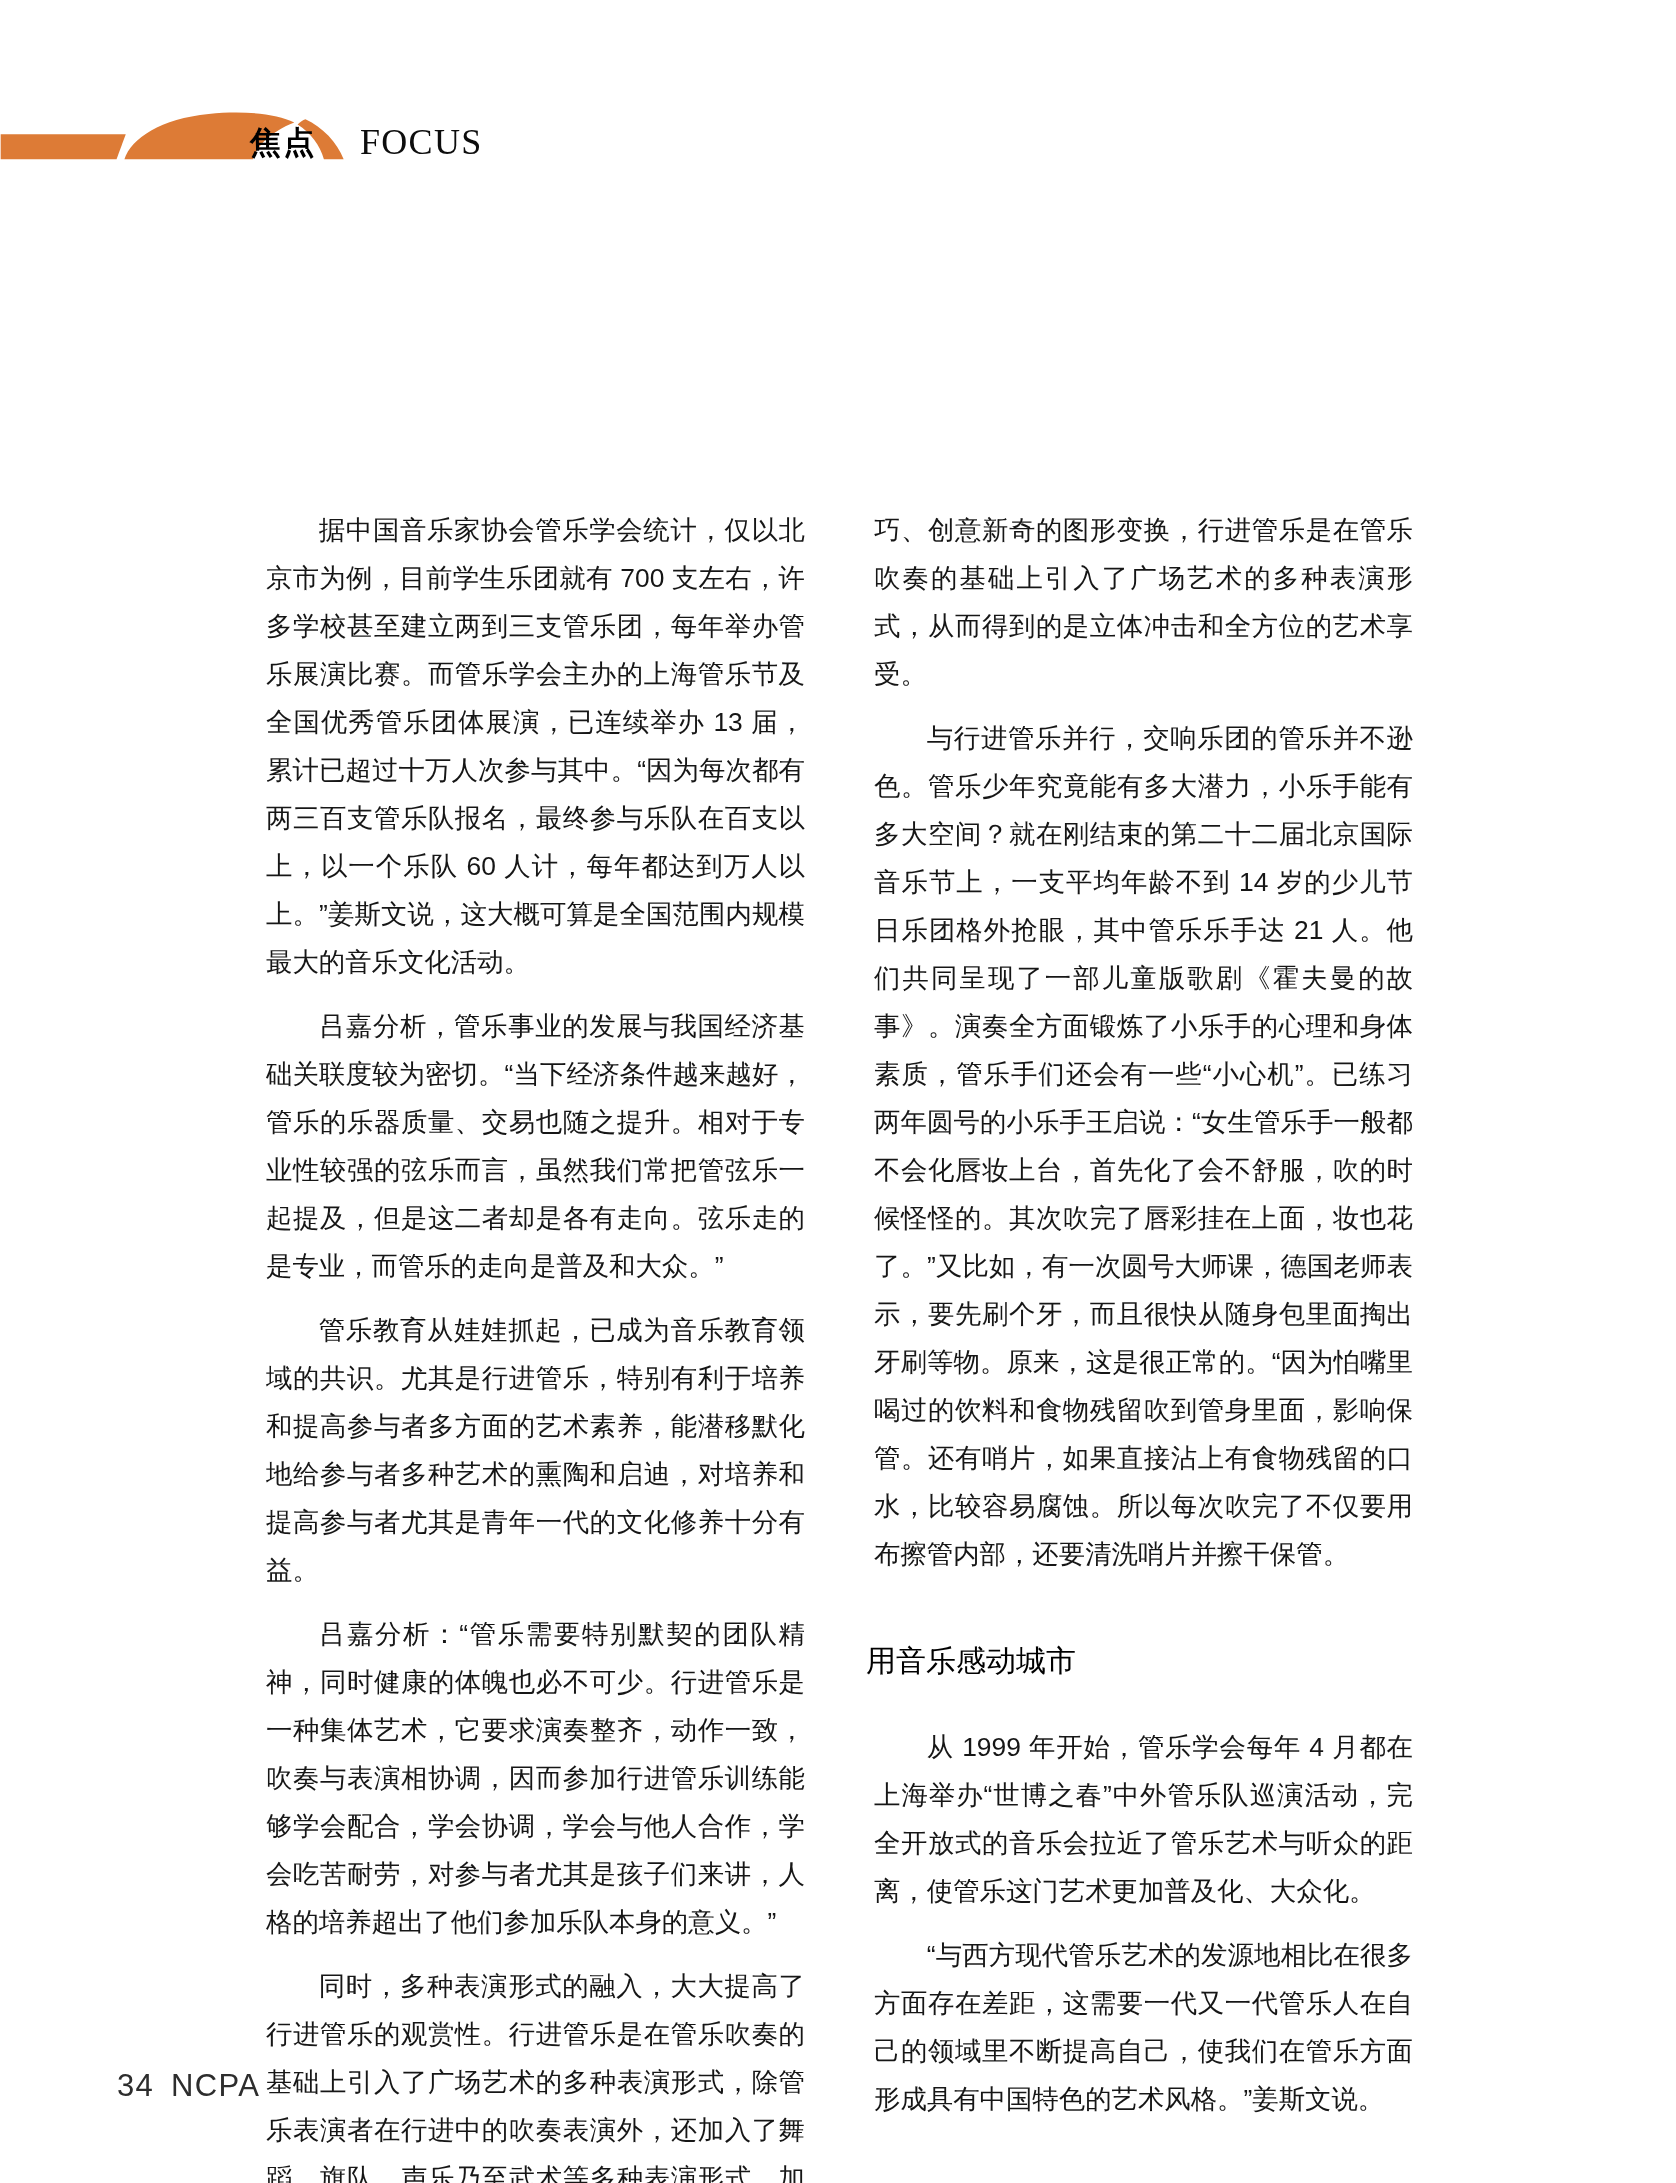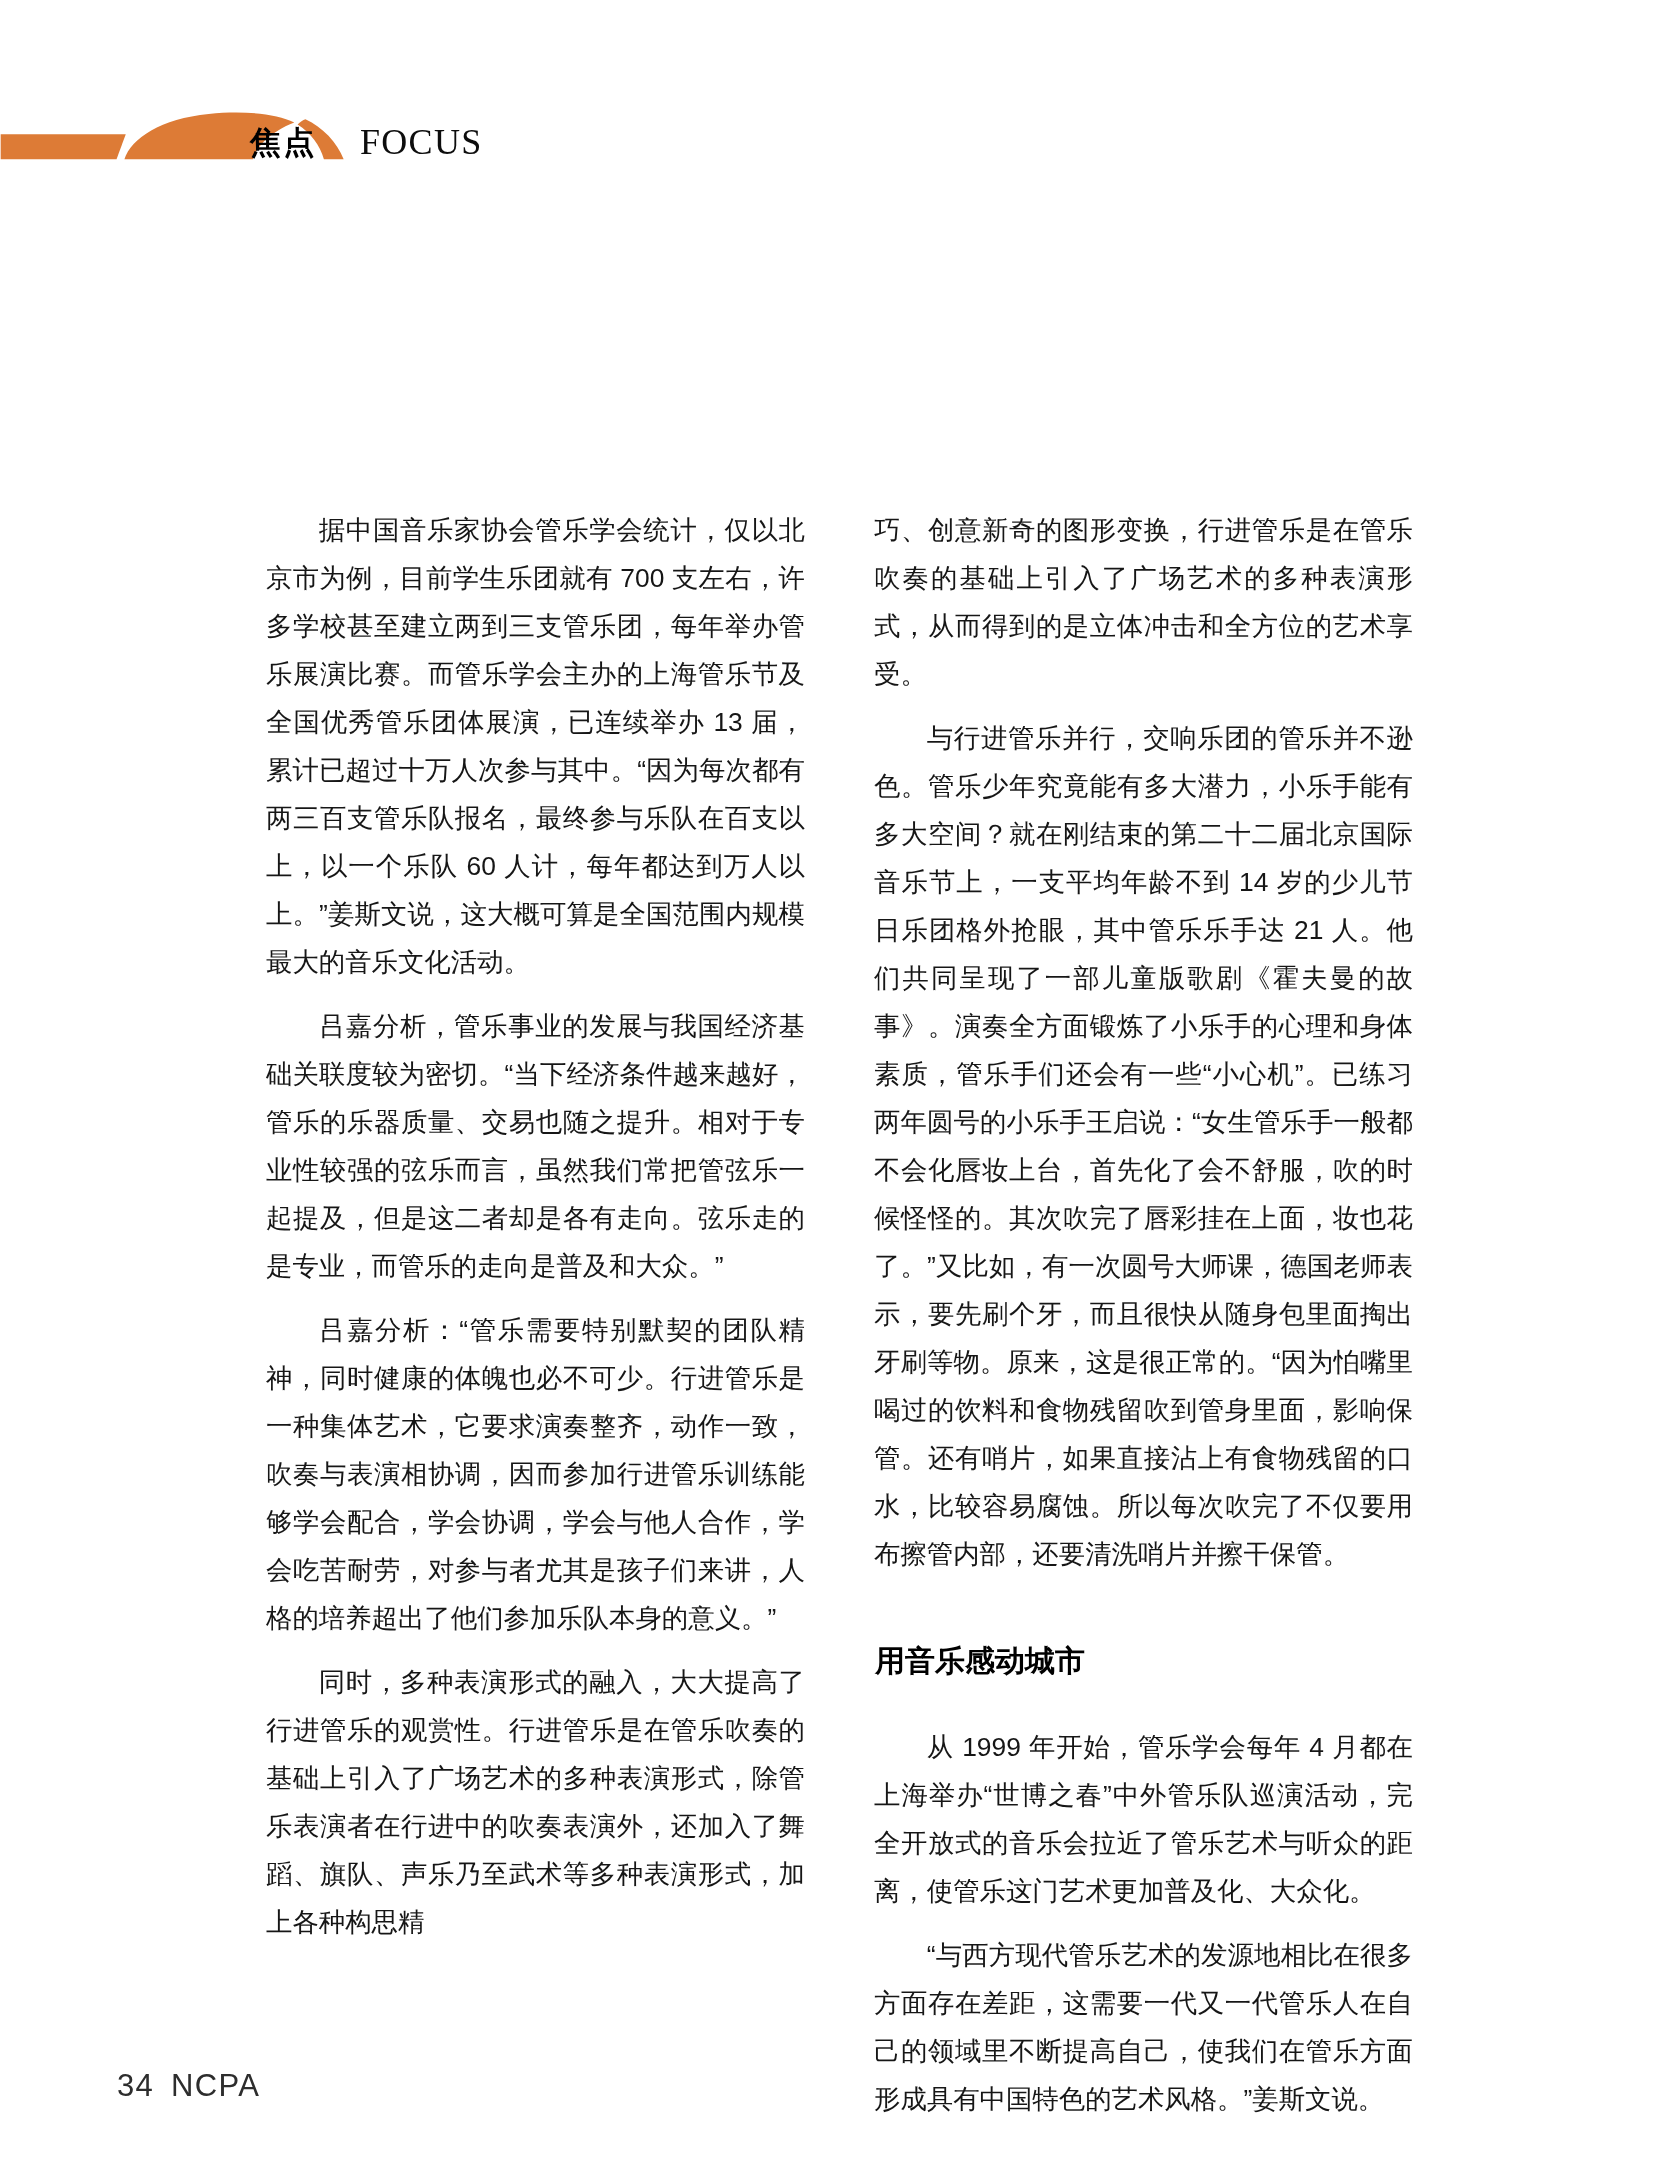--- a/index.html
+++ b/index.html
@@ -67,23 +67,23 @@
   .para {
     margin: 16px;
     font-size: 26.4px;
     line-height: 48px;
     text-align: justify;
     color: #161616;
   }
   .para.indent { text-indent: 2em; }
 
   .section-heading {
-    margin: 66px 0 46px 17px;
+    margin: 66px 0 46px 8px;
     font-size: 30px;
-    font-weight: bold;
+    font-weight: normal;
     color: #000000;
     line-height: 1.1;
     text-align: left;
   }
 
   
   .page-footer {
     position: absolute;
     left: 117px;
     top: 2070px;
@@ -118,20 +118,21 @@
                C 455,27 459,24 463,23
                Z" fill="#DD7B36"></path>
     </svg>
   </div>
   <div class="brand-cn">焦点</div>
   <div class="brand-en">FOCUS</div>
 
   <div class="column column-left">
     <p class="para indent">据中国音乐家协会管乐学会统计，仅以北京市为例，目前学生乐团就有 700 支左右，许多学校甚至建立两到三支管乐团，每年举办管乐展演比赛。而管乐学会主办的上海管乐节及全国优秀管乐团体展演，已连续举办 13 届，累计已超过十万人次参与其中。“因为每次都有两三百支管乐队报名，最终参与乐队在百支以上，以一个乐队 60 人计，每年都达到万人以上。”姜斯文说，这大概可算是全国范围内规模最大的音乐文化活动。</p>
     <p class="para indent">吕嘉分析，管乐事业的发展与我国经济基础关联度较为密切。“当下经济条件越来越好，管乐的乐器质量、交易也随之提升。相对于专业性较强的弦乐而言，虽然我们常把管弦乐一起提及，但是这二者却是各有走向。弦乐走的是专业，而管乐的走向是普及和大众。”</p>
+    <p class="para indent">管乐教育从娃娃抓起，已成为音乐教育领域的共识。尤其是行进管乐，特别有利于培养和提高参与者多方面的艺术素养，能潜移默化地给参与者多种艺术的熏陶和启迪，对培养和提高参与者尤其是青年一代的文化修养十分有益。</p>
     <p class="para indent">吕嘉分析：“管乐需要特别默契的团队精神，同时健康的体魄也必不可少。行进管乐是一种集体艺术，它要求演奏整齐，动作一致，吹奏与表演相协调，因而参加行进管乐训练能够学会配合，学会协调，学会与他人合作，学会吃苦耐劳，对参与者尤其是孩子们来讲，人格的培养超出了他们参加乐队本身的意义。”</p>
     <p class="para indent">同时，多种表演形式的融入，大大提高了行进管乐的观赏性。行进管乐是在管乐吹奏的基础上引入了广场艺术的多种表演形式，除管乐表演者在行进中的吹奏表演外，还加入了舞蹈、旗队、声乐乃至武术等多种表演形式，加上各种构思精</p>
   </div>
 
   <div class="column column-right">
     <p class="para">巧、创意新奇的图形变换，行进管乐是在管乐吹奏的基础上引入了广场艺术的多种表演形式，从而得到的是立体冲击和全方位的艺术享受。</p>
     <p class="para indent">与行进管乐并行，交响乐团的管乐并不逊色。管乐少年究竟能有多大潜力，小乐手能有多大空间？就在刚结束的第二十二届北京国际音乐节上，一支平均年龄不到 14 岁的少儿节日乐团格外抢眼，其中管乐乐手达 21 人。他们共同呈现了一部儿童版歌剧《霍夫曼的故事》。演奏全方面锻炼了小乐手的心理和身体素质，管乐手们还会有一些“小心机”。已练习两年圆号的小乐手王启说：“女生管乐手一般都不会化唇妆上台，首先化了会不舒服，吹的时候怪怪的。其次吹完了唇彩挂在上面，妆也花了。”又比如，有一次圆号大师课，德国老师表示，要先刷个牙，而且很快从随身包里面掏出牙刷等物。原来，这是很正常的。“因为怕嘴里喝过的饮料和食物残留吹到管身里面，影响保管。还有哨片，如果直接沾上有食物残留的口水，比较容易腐蚀。所以每次吹完了不仅要用布擦管内部，还要清洗哨片并擦干保管。</p>
     <h2 class="section-heading">用音乐感动城市</h2>
     <p class="para indent">从 1999 年开始，管乐学会每年 4 月都在上海举办“世博之春”中外管乐队巡演活动，完全开放式的音乐会拉近了管乐艺术与听众的距离，使管乐这门艺术更加普及化、大众化。</p>
     <p class="para indent">“与西方现代管乐艺术的发源地相比在很多方面存在差距，这需要一代又一代管乐人在自己的领域里不断提高自己，使我们在管乐方面形成具有中国特色的艺术风格。”姜斯文说。</p>

